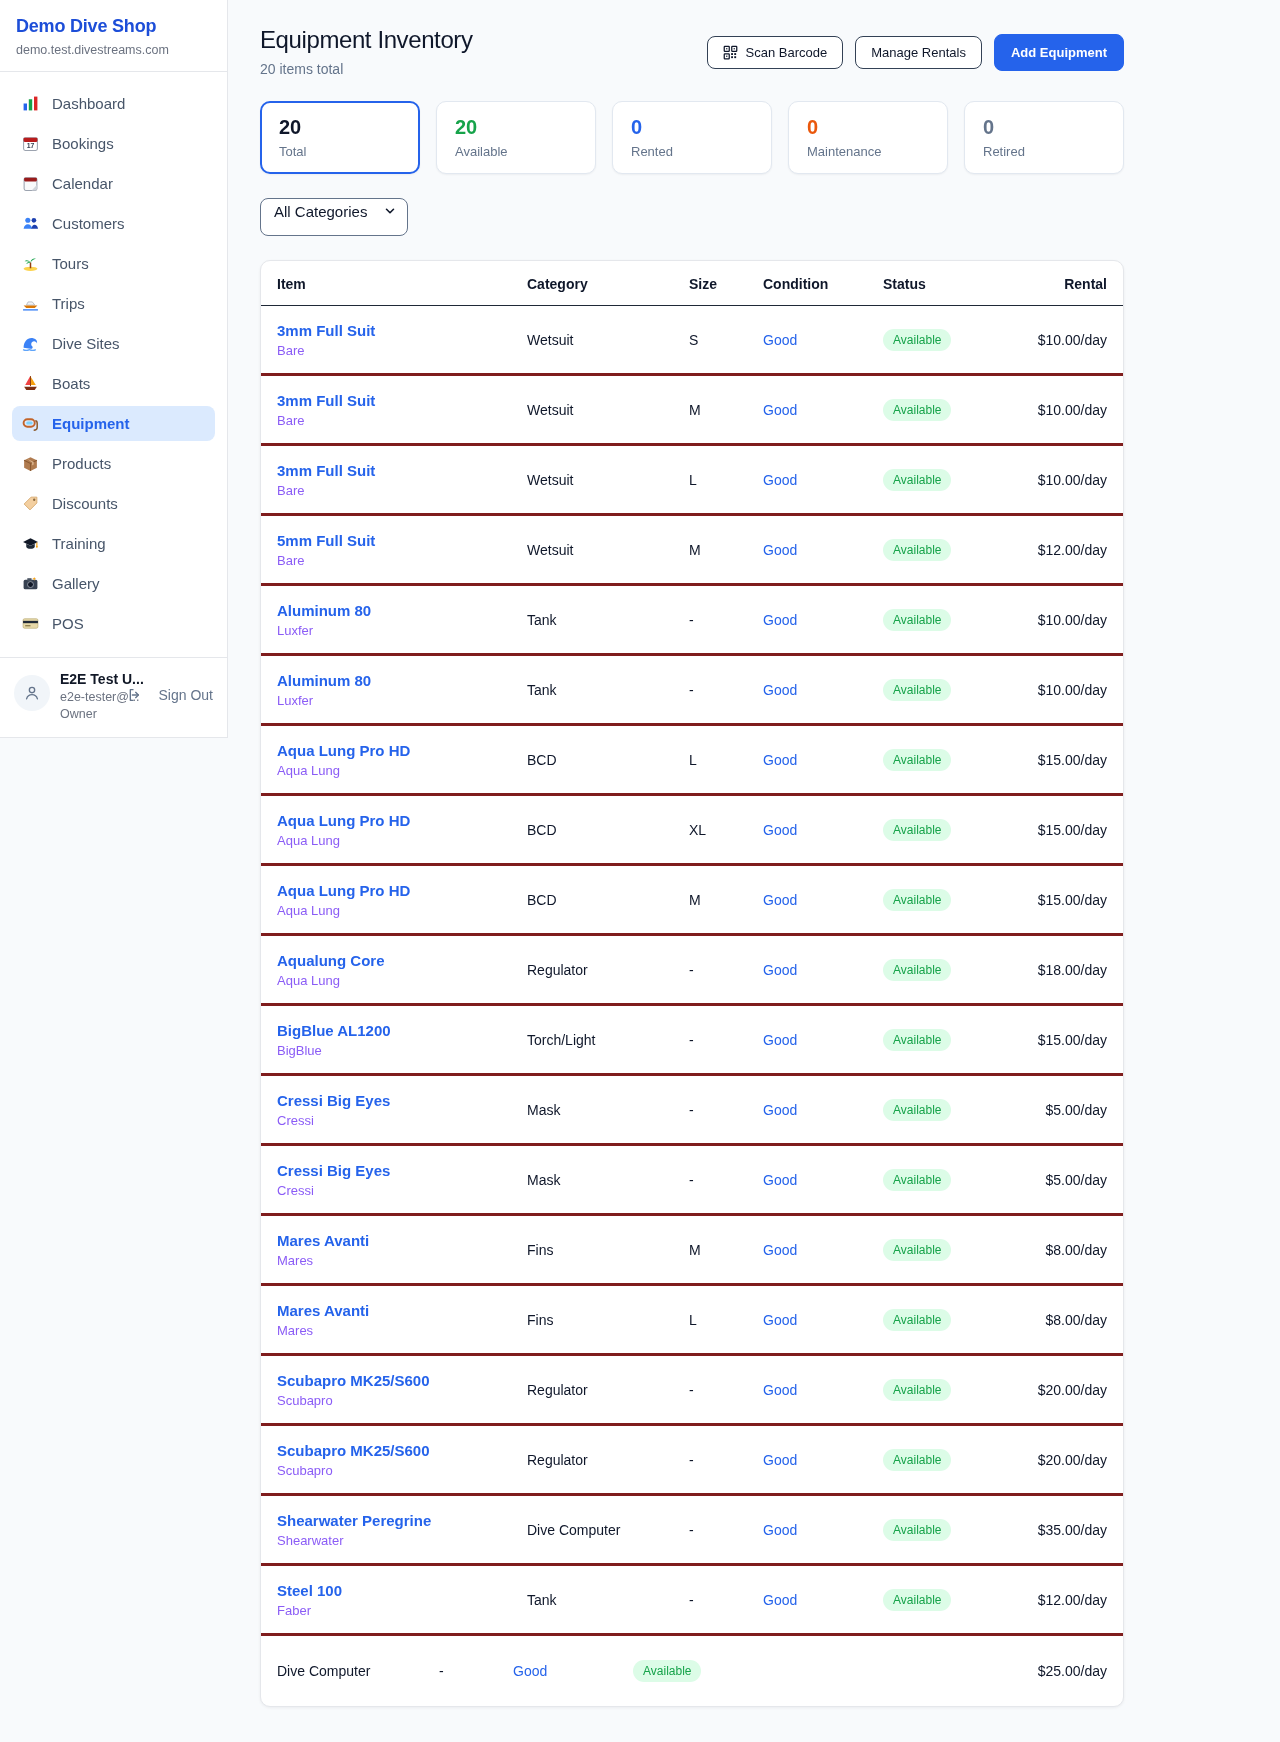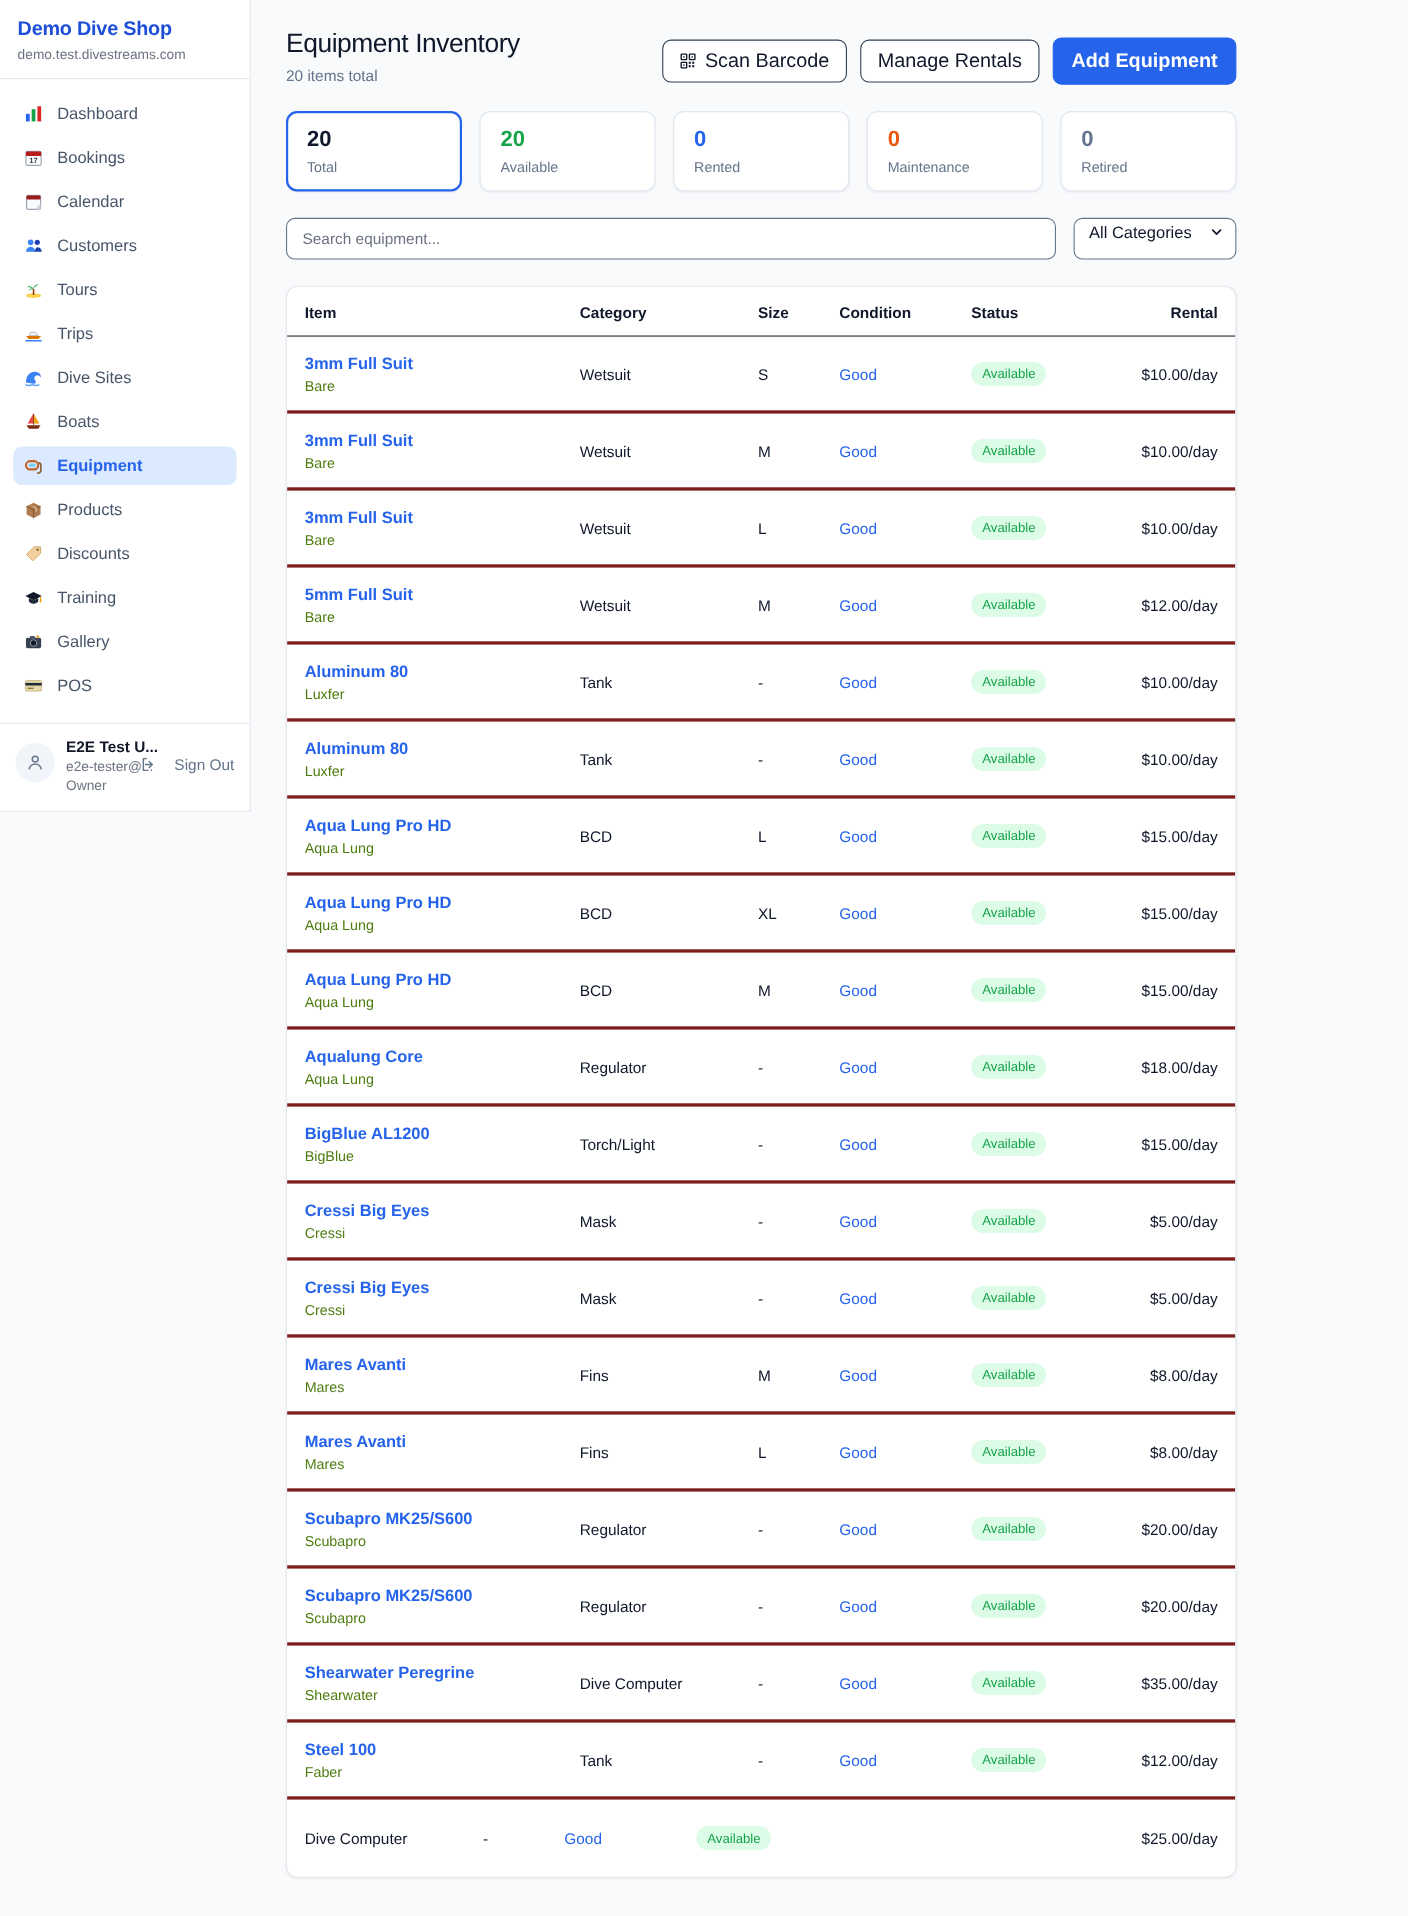--- a/index.html
+++ b/index.html
@@ -37,21 +37,21 @@
   .user-name { font-size:14px; font-weight:700; color:#111827; white-space:nowrap; }
   .user-email, .user-role { font-size:12.5px; color:#6b7280; margin-top:3px; white-space:nowrap; }
   .signout { display:flex; align-items:center; gap:16px; color:#64748b; font-size:14px; cursor:pointer; margin-top:16px; white-space:nowrap; }
   
   .main { margin-left:228px; padding:26px 0 40px 32px; }
   .content { width:864px; }
   .header-row { display:flex; justify-content:space-between; align-items:flex-start; margin-bottom:24px; }
   .page-title { font-size:24px; font-weight:400; letter-spacing:-0.4px; color:#0f172a; }
   .page-sub { color:#64748b; font-size:14px; margin-top:7px; }
   .header-actions { display:flex; gap:12px; align-items:center; margin-top:8px; }
-  .btn { border-radius:8px; font-size:18px; cursor:pointer; font-family:inherit; display:inline-flex; align-items:center; gap:8px; }
+  .btn { border-radius:8px; font-size:13px; cursor:pointer; font-family:inherit; display:inline-flex; align-items:center; gap:8px; }
   .btn-outline { background:#fff; border:1px solid #334155; color:#0f172a; padding:8px 15px; font-weight:500; }
   .btn-primary { background:#2563eb; border:1px solid #2563eb; color:#fff; padding:10px 16px; font-weight:600; }
   
   .stats-row { display:flex; gap:16px; margin-bottom:24px; }
   .stat-card {
     flex:1; background:#fff; border:1px solid #e2e8f0; border-radius:10px;
     padding:14px 18px; box-shadow:0 1px 2px rgba(15,23,42,.05); cursor:pointer;
   }
   .stat-card.active { border:2px solid #2563eb; padding:13px 17px; }
   .stat-value { font-size:20px; font-weight:700; }
@@ -76,21 +76,21 @@
   .thead { display:flex; align-items:center; padding:15px 16px 13px; border-bottom:1px solid #1f2937; font-size:14px; font-weight:700; color:#0f172a; }
   .trow { display:flex; align-items:center; padding:12px 16px; min-height:70px; border-bottom:3px solid #7f1d1d; }
   .trow:last-child { border-bottom:none; }
   .c-item { width:250px; }
   .c-cat { width:162px; font-size:14px; }
   .c-size { width:74px; font-size:14px; }
   .c-cond { width:120px; }
   .c-status { width:140px; }
   .c-rental { flex:1; text-align:right; font-size:14px; }
   .item-link { color:#2563eb; font-weight:700; font-size:15px; text-decoration:none; cursor:pointer; display:inline-block; }
-  .item-brand { color:#4d7c0f; font-size:13px; margin-top:4px; }
+  .item-brand { color:#8b5cf6; font-size:13px; margin-top:4px; }
   .cond-link { color:#2563eb; font-size:14px; text-decoration:none; cursor:pointer; }
   .pill { background:#dcfce7; color:#16a34a; font-size:12px; padding:4px 10px; border-radius:999px; display:inline-block; }
 </style>
 </head>
 <body>
 
 <div class="sidebar">
   <div class="brand-block">
     <div class="brand">Demo Dive Shop</div>
     <div class="brand-domain">demo.test.divestreams.com</div>
@@ -318,21 +318,20 @@
         <div class="stat-value" style="color: rgb(234, 88, 12);">0</div>
         <div class="stat-label">Maintenance</div>
       </div>
       <div class="stat-card">
         <div class="stat-value" style="color: rgb(100, 116, 139);">0</div>
         <div class="stat-label">Retired</div>
       </div>
     </div>
 
     <div class="filter-row">
-      <input class="search-input" type="text" placeholder="Search equipment..." style="">
       <div class="select-box">
         <span>All Categories</span>
         <svg viewBox="0 0 16 16" width="14" height="14" fill="none" stroke="#0f172a" stroke-width="1.8" stroke-linecap="round" stroke-linejoin="round">
             <path d="M4 6l4 4 4-4"></path>
           </svg>
       </div>
     </div>
 
     <div class="table-card">
       <div class="thead">

